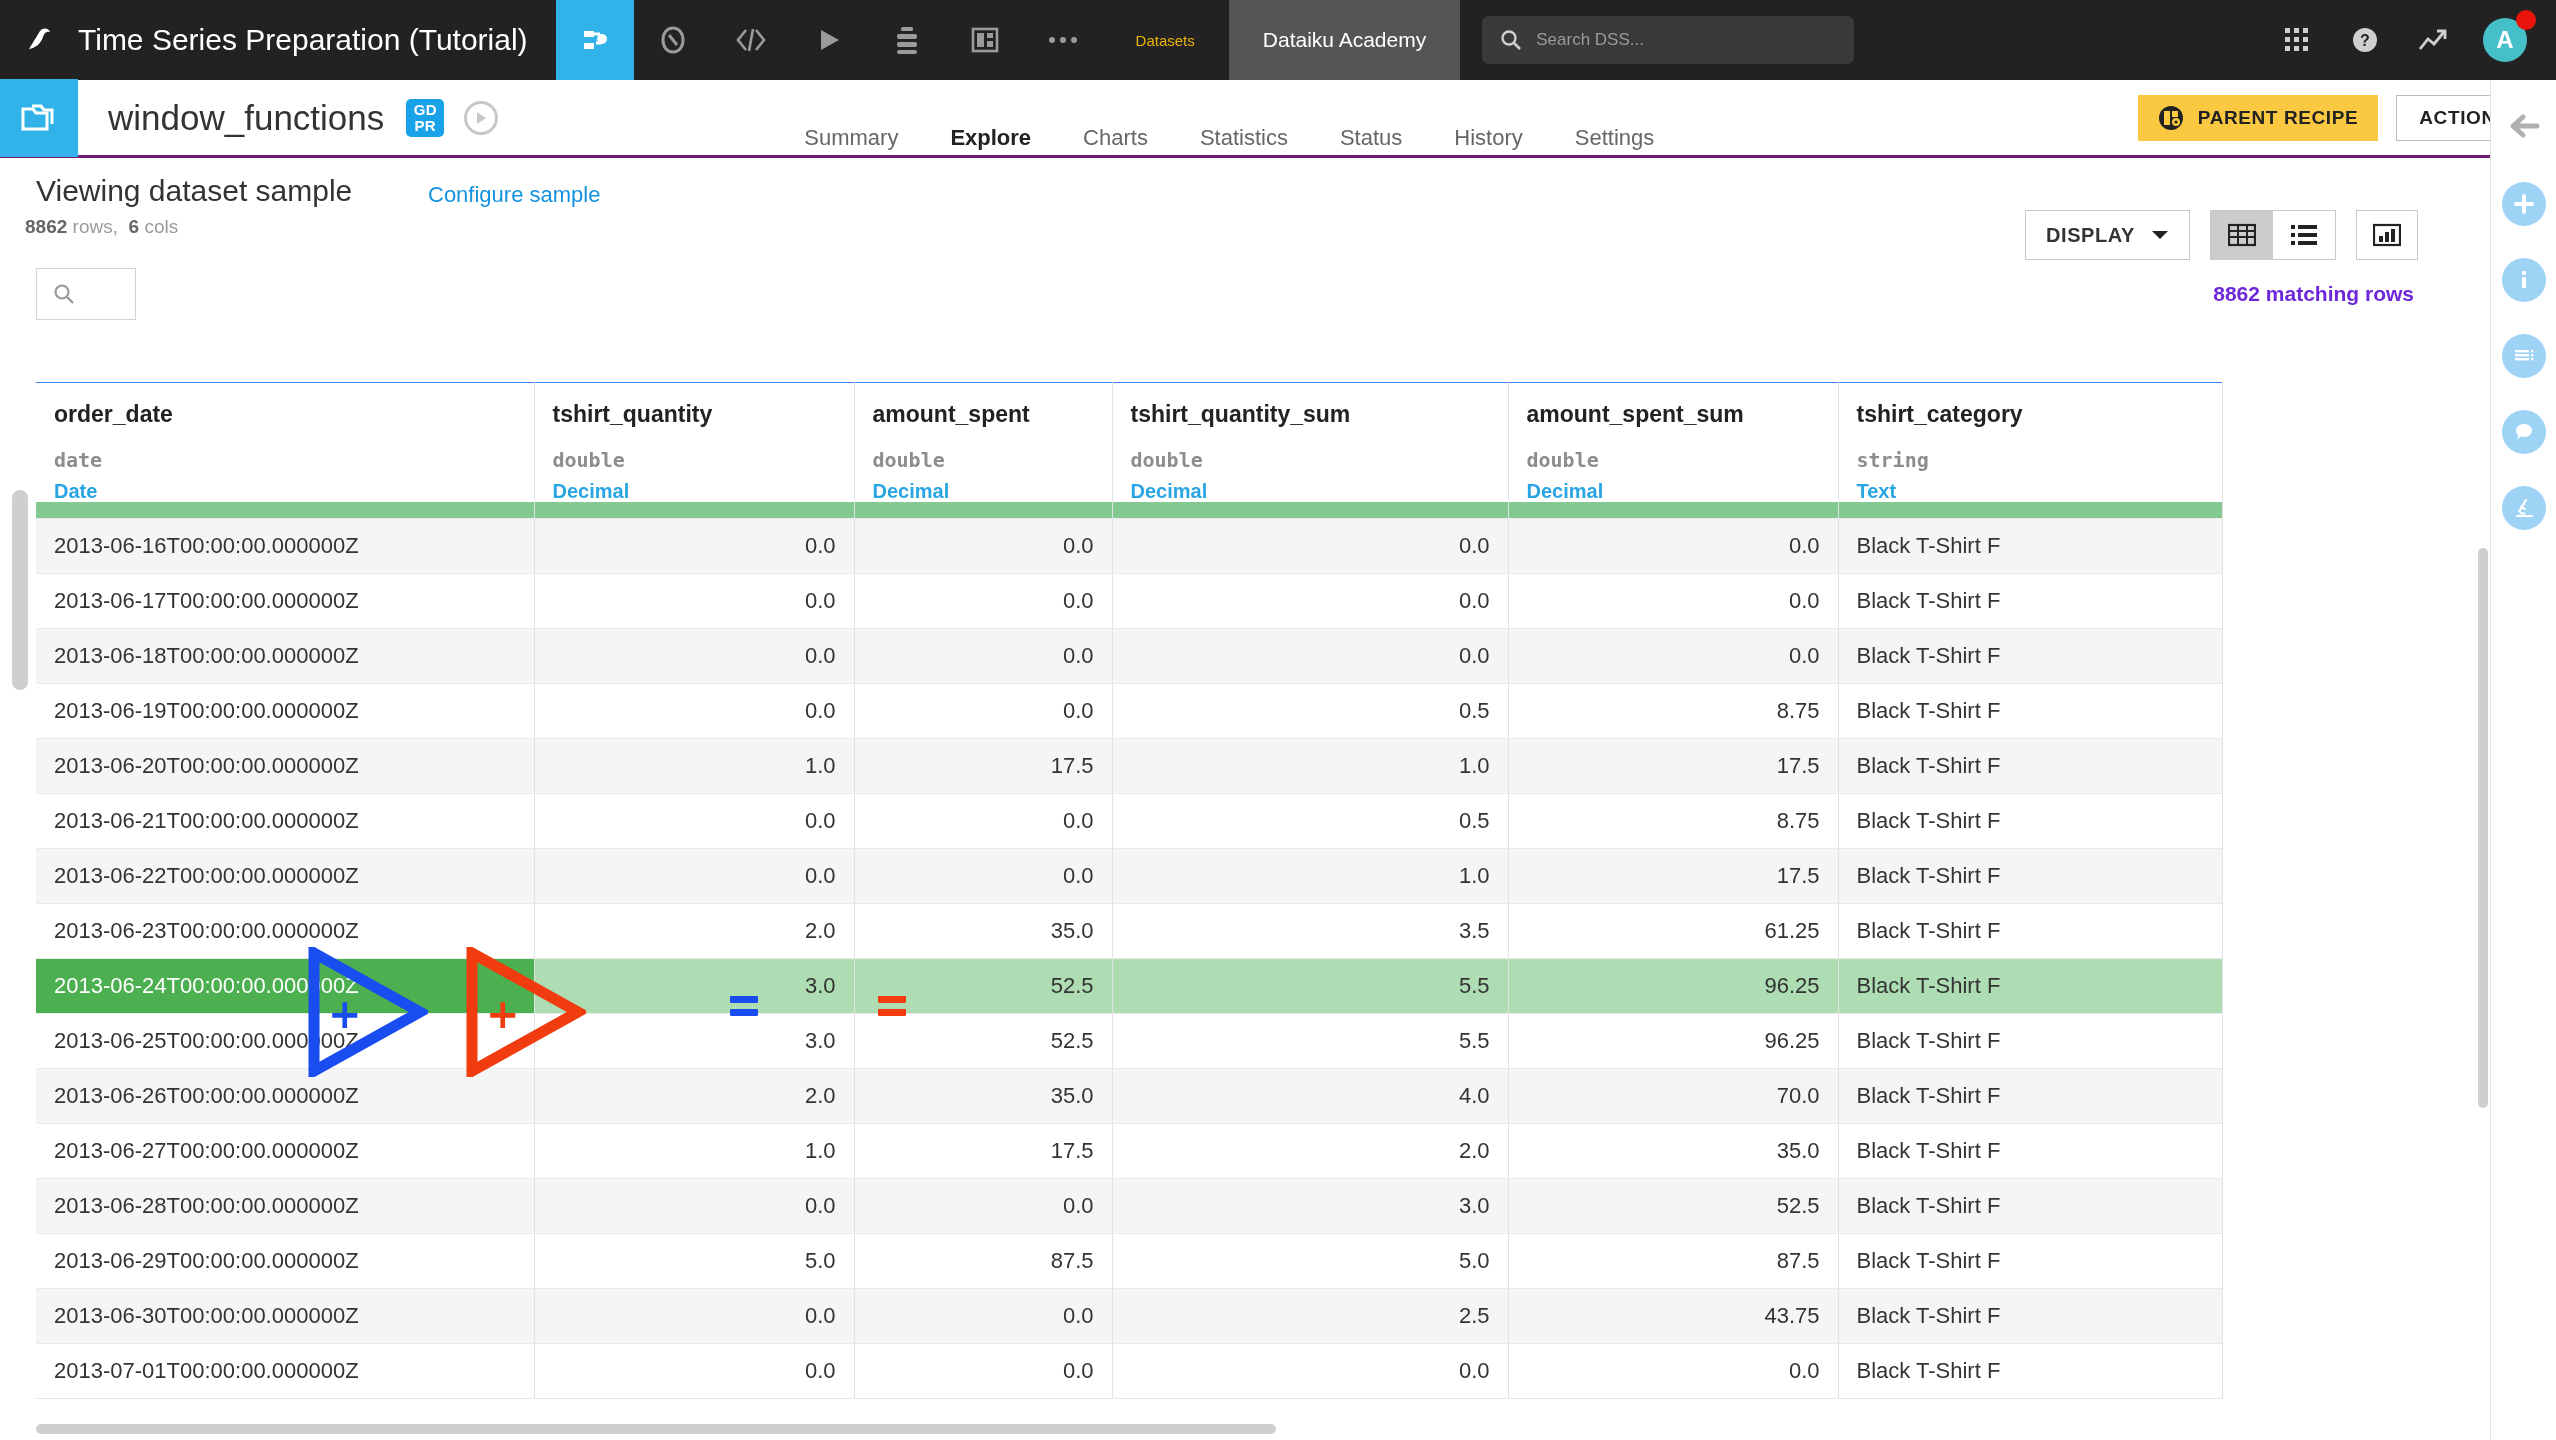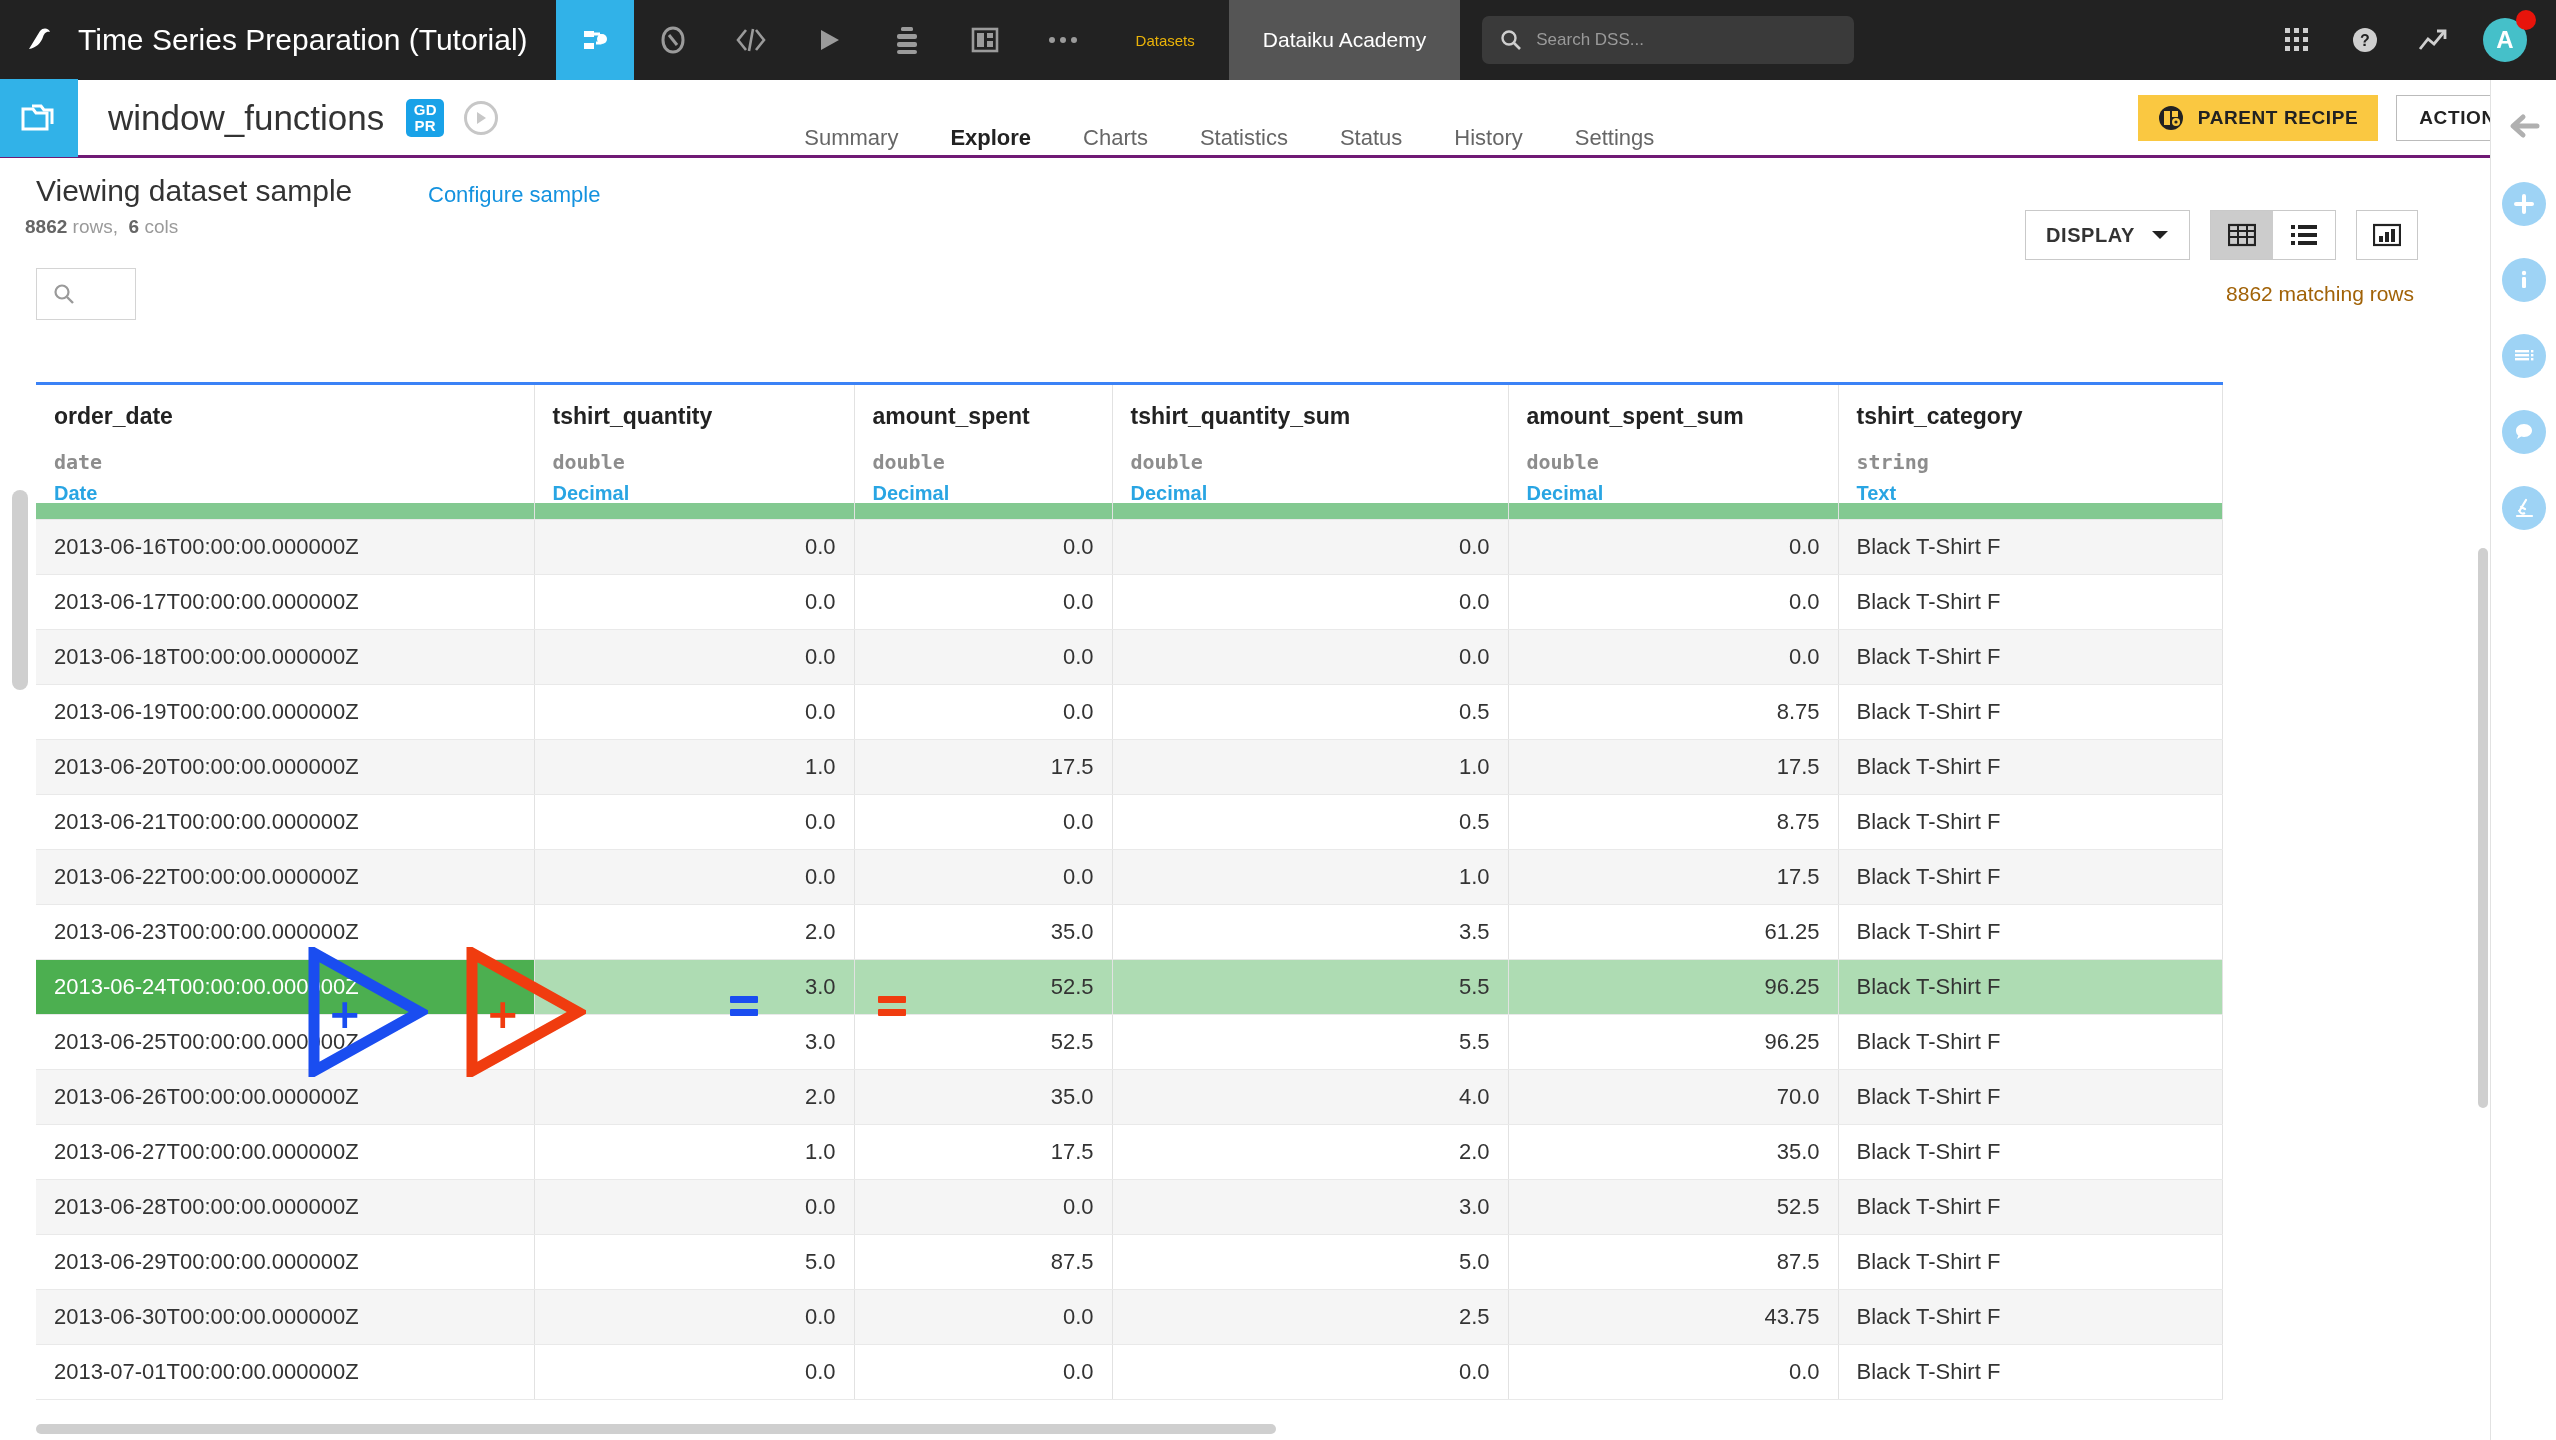--- a/index.html
+++ b/index.html
@@ -159,37 +159,37 @@
 
   
   .searchrow { position: absolute; top: 254px; left: 0; width: 2490px; height: 78px; }
   .tbl-search {
     position: absolute; left: 36px; top: 14px;
     width: 100px; height: 52px; border: 1px solid #d4d4d4; background: #ffffff;
     display: flex; align-items: center; padding-left: 16px; cursor: text;
   }
   .matching {
     position: absolute; right: 76px; top: 28px;
-    font-size: 21px; color: #a16207; font-weight: 400; white-space: nowrap;
+    font-size: 21px; color: #6d28d9; font-weight: 700; white-space: nowrap;
   }
 
   
   .tablewrap {
     position: absolute; top: 382px; left: 36px;
     width: 2420px; height: 1058px; overflow: hidden;
   }
   table.grid { border-collapse: collapse; table-layout: fixed; }
   table.grid th, table.grid td {
     border-right: 1px solid #e2e2e2;
     border-bottom: 1px solid #e9e9e9;
     padding: 0;
   }
   thead th {
     background: #ffffff; vertical-align: top;
-    border-top: 3px solid #3b82f6;
+    border-top: 1px solid #3b82f6;
     height: 136px; position: relative;
   }
   .th-inner { padding: 18px 18px 0 18px; text-align: left; }
   .th-name { font-size: 23px; font-weight: 700; color: #222222; white-space: nowrap; }
   .th-type {
     font-size: 20px; color: #8d8d8d; margin-top: 20px;
     font-family: "DejaVu Sans Mono", monospace; white-space: nowrap;
   }
   .th-meaning { font-size: 20px; color: #29a5e3; margin-top: 8px; white-space: nowrap; }
   .qbar { height: 16px; background: #83c991; }

